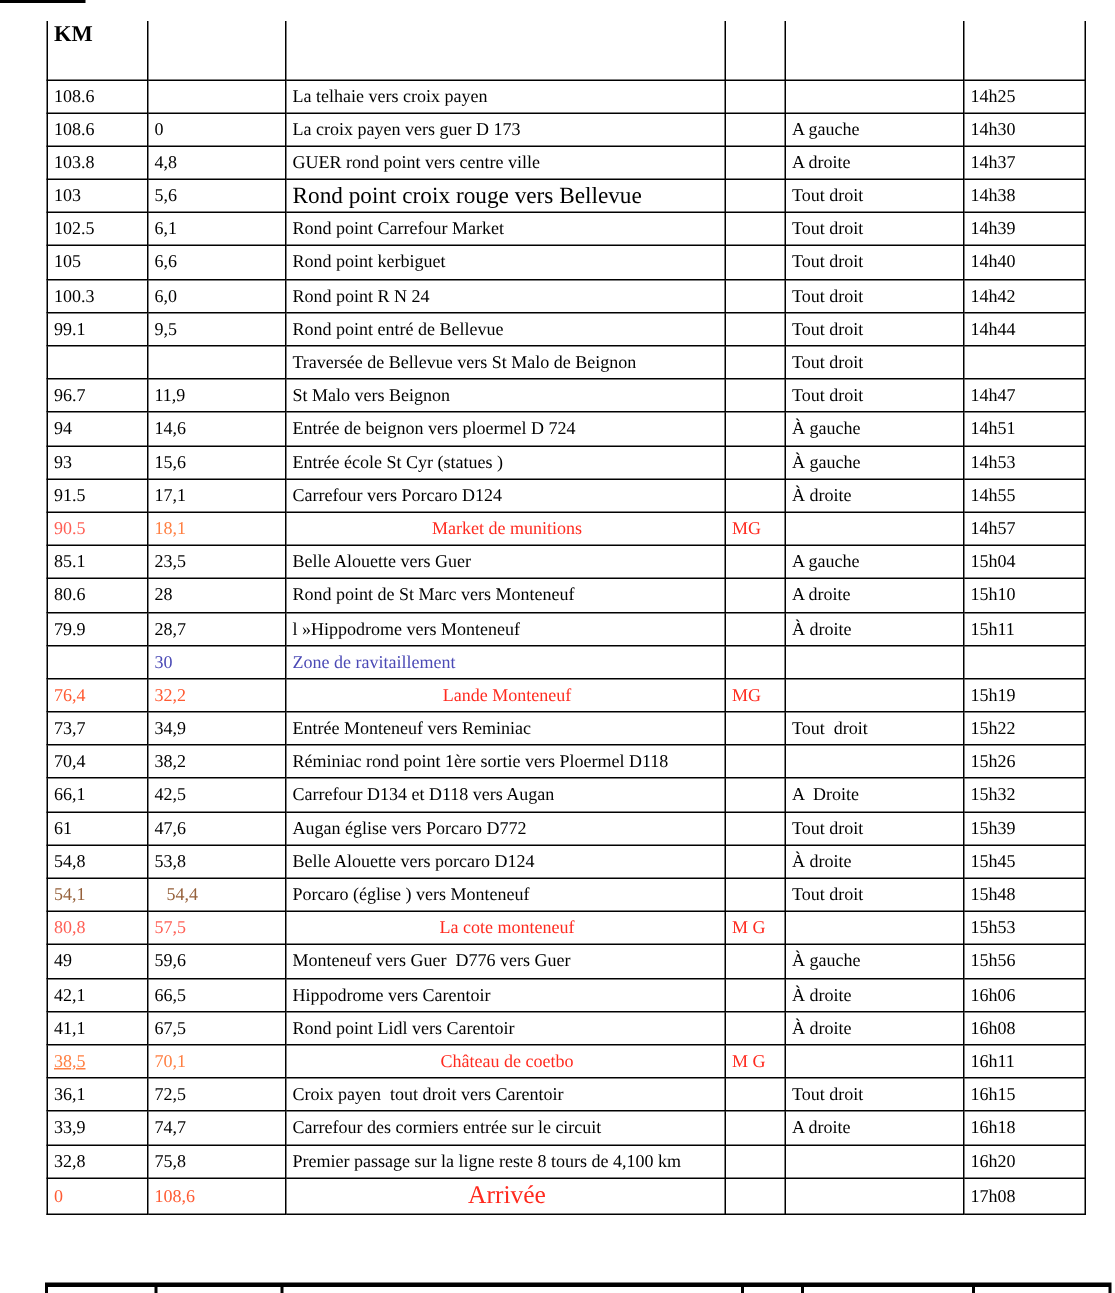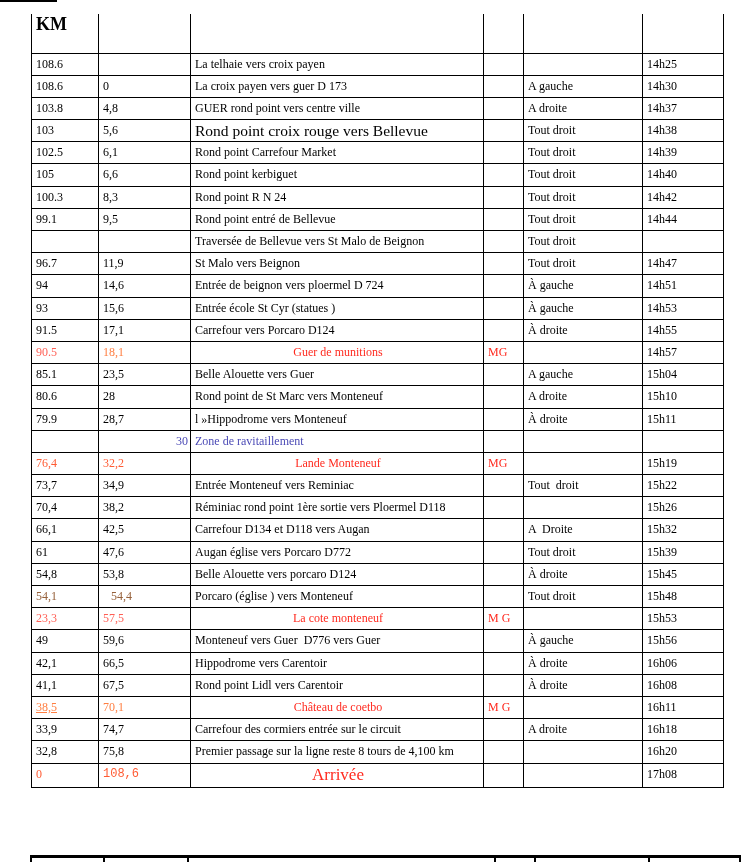--- a/index.html
+++ b/index.html
@@ -30,21 +30,21 @@
     overflow:hidden;
     vertical-align:middle;
     text-align:left;
     font-weight:normal;
   }
   table.route thead tr{height:39px;}
   table.route thead th{
     border-top:none;
     vertical-align:top;
     font-weight:bold;
-    font-size:18px;
+    font-size:15px;
     padding-top:1px;
   }
   table.route tbody tr{height:22.2px;}
   
   .frag-bottom{position:absolute;left:30px;top:855px;width:711px;height:7px;}
   .frag-bottom .bar{position:absolute;left:0;top:0;width:711px;height:2.5px;background:#000;}
   .frag-bottom .stub{position:absolute;top:2.5px;width:2px;height:5px;background:#000;}
 </style>
 </head>
 <body>
@@ -115,21 +115,21 @@
         <tr>
           <td>105</td>
           <td>6,6</td>
           <td>Rond point kerbiguet</td>
           <td></td>
           <td>Tout droit</td>
           <td>14h40</td>
         </tr>
         <tr>
           <td>100.3</td>
-          <td>8,3</td>
+          <td>6,0</td>
           <td>Rond point R N 24</td>
           <td></td>
           <td>Tout droit</td>
           <td>14h42</td>
         </tr>
         <tr>
           <td>99.1</td>
           <td>9,5</td>
           <td>Rond point entré de Bellevue</td>
           <td></td>
@@ -172,21 +172,21 @@
           <td>91.5</td>
           <td>17,1</td>
           <td>Carrefour vers Porcaro D124</td>
           <td></td>
           <td>À droite</td>
           <td>14h55</td>
         </tr>
         <tr>
           <td style="color: var(--salmon);">90.5</td>
           <td style="color: var(--orange);">18,1</td>
-          <td style="color: var(--red); text-align: center;">Guer de munitions</td>
+          <td style="color: var(--red); text-align: center;">Market de munitions</td>
           <td style="color: var(--red);">MG</td>
           <td></td>
           <td>14h57</td>
         </tr>
         <tr>
           <td>85.1</td>
           <td>23,5</td>
           <td>Belle Alouette vers Guer</td>
           <td></td>
           <td>A gauche</td>
@@ -203,21 +203,21 @@
         <tr>
           <td>79.9</td>
           <td>28,7</td>
           <td>l »Hippodrome vers Monteneuf</td>
           <td></td>
           <td>À droite</td>
           <td>15h11</td>
         </tr>
         <tr>
           <td></td>
-          <td style="color: var(--blue); text-align: right;">30</td>
+          <td style="color: var(--blue);">30</td>
           <td style="color: var(--blue);">Zone de ravitaillement</td>
           <td></td>
           <td></td>
           <td></td>
         </tr>
         <tr>
           <td style="color: var(--redorange);">76,4</td>
           <td style="color: var(--redorange);">32,2</td>
           <td style="color: var(--red); text-align: center;">Lande Monteneuf</td>
           <td style="color: var(--red);">MG</td>
@@ -266,21 +266,21 @@
         </tr>
         <tr>
           <td style="color: var(--brown);">54,1</td>
           <td style="color: var(--brown); padding-left: 12px;">54,4</td>
           <td>Porcaro (église ) vers Monteneuf</td>
           <td></td>
           <td>Tout droit</td>
           <td>15h48</td>
         </tr>
         <tr>
-          <td style="color: var(--salmon);">23,3</td>
+          <td style="color: var(--salmon);">80,8</td>
           <td style="color: var(--salmon);">57,5</td>
           <td style="color: var(--red); text-align: center;">La cote monteneuf</td>
           <td style="color: var(--red);">M G</td>
           <td></td>
           <td>15h53</td>
         </tr>
         <tr>
           <td>49</td>
           <td>59,6</td>
           <td>Monteneuf vers Guer  D776 vers Guer</td>
@@ -306,38 +306,46 @@
         </tr>
         <tr>
           <td style="color: var(--orange); text-decoration: underline;">38,5</td>
           <td style="color: var(--orange);">70,1</td>
           <td style="color: var(--red); text-align: center;">Château de coetbo</td>
           <td style="color: var(--red);">M G</td>
           <td></td>
           <td>16h11</td>
         </tr>
         <tr>
+          <td>36,1</td>
+          <td>72,5</td>
+          <td>Croix payen  tout droit vers Carentoir</td>
+          <td></td>
+          <td>Tout droit</td>
+          <td>16h15</td>
+        </tr>
+        <tr>
           <td>33,9</td>
           <td>74,7</td>
           <td>Carrefour des cormiers entrée sur le circuit</td>
           <td></td>
           <td>A droite</td>
           <td>16h18</td>
         </tr>
         <tr>
           <td>32,8</td>
           <td>75,8</td>
           <td>Premier passage sur la ligne reste 8 tours de 4,100 km</td>
           <td></td>
           <td></td>
           <td>16h20</td>
         </tr>
         <tr style="height: 24px;">
           <td style="color: var(--redorange);">0</td>
-          <td style="color: var(--redorange); font-family: Liberation Mono, monospace;">108,6</td>
+          <td style="color: var(--redorange);">108,6</td>
           <td style="color: var(--red); text-align: center; font-size: 17px;">Arrivée</td>
           <td></td>
           <td></td>
           <td>17h08</td>
         </tr>
       </tbody>
   </table>
 
   <div class="frag-bottom">
     <div class="bar"></div>

